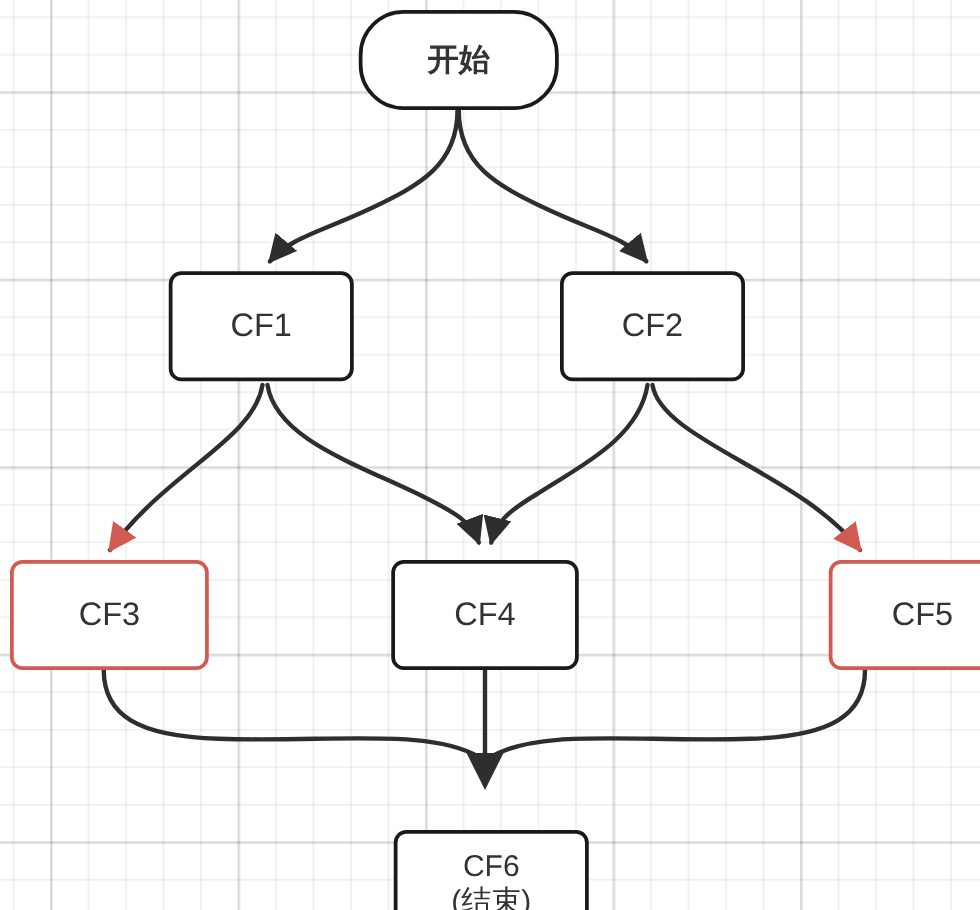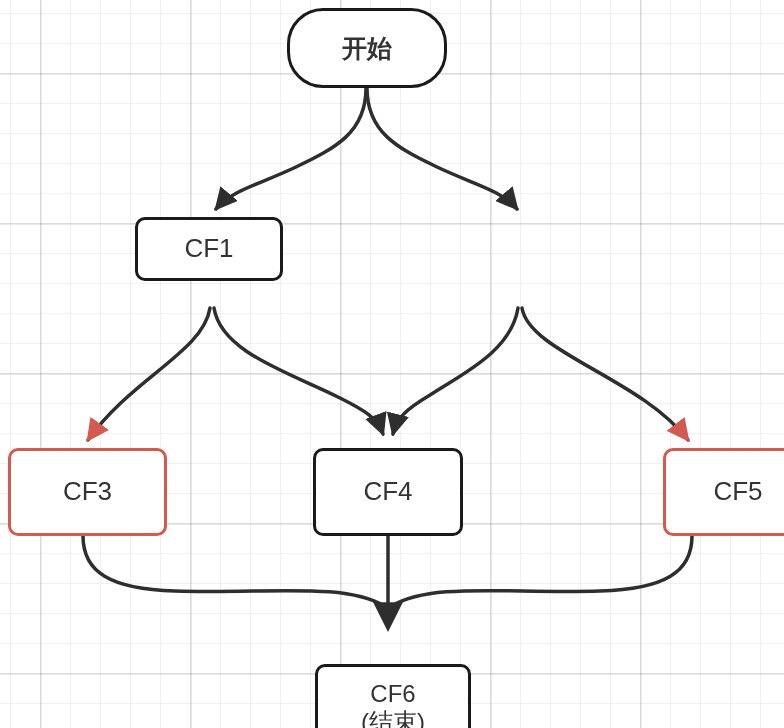--- a/index.html
+++ b/index.html
@@ -45,21 +45,21 @@
     color: var(--text-color, #333333);
     font-size: 26px;
     line-height: 1.15;
     text-align: center;
   }
   .node.stadium { border-radius: 36px; font-size: 25px; }
   .node.small-text { font-size: 24px; }
 
   
   #node-start { left: 287px; top: 8px;   width: 160px; height: 80px; }
-  #node-cf1   { left: 135px; top: 217px; width: 148px; height: 64px; }
+  #node-cf1   { left: 135px; top: 217px; width: 148px; height: 88px; }
   #node-cf2   { left: 448px; top: 217px; width: 148px; height: 88px; }
   #node-cf3   { left: 8px;   top: 448px; width: 159px; height: 88px; }
   #node-cf4   { left: 313px; top: 448px; width: 150px; height: 88px; }
   #node-cf5   { left: 619px; top: 448px; width: 150px; height: 88px; }
   #node-cf6   { left: 315px; top: 635px; width: 156px; height: 88px; margin-top: 29px; }
 </style>
 </head>
 <body>
 
 <div class="canvas" style="--text-color: #333333;">
@@ -91,20 +91,23 @@
   </svg>
 
   <div class="node stadium" id="node-start" style="border-color: rgb(26, 26, 26); background: rgb(255, 255, 255); font-weight: bold;">
     <span class="node-label">开始</span>
   </div>
 
   <div class="node" id="node-cf1" style="border-color: rgb(26, 26, 26); background: rgb(255, 255, 255);">
     <span class="node-label">CF1</span>
   </div>
 
+  <div class="node" id="node-cf2" style="border-color: rgb(26, 26, 26); background: rgb(255, 255, 255);">
+    <span class="node-label">CF2</span>
+  </div>
 
   <div class="node" id="node-cf3" style="border-color: rgb(210, 90, 80); background: rgb(255, 255, 255);">
     <span class="node-label">CF3</span>
   </div>
 
   <div class="node" id="node-cf4" style="border-color: rgb(26, 26, 26); background: rgb(255, 255, 255);">
     <span class="node-label">CF4</span>
   </div>
 
   <div class="node" id="node-cf5" style="border-color: rgb(210, 90, 80); background: rgb(255, 255, 255); margin-left: 44px;">

